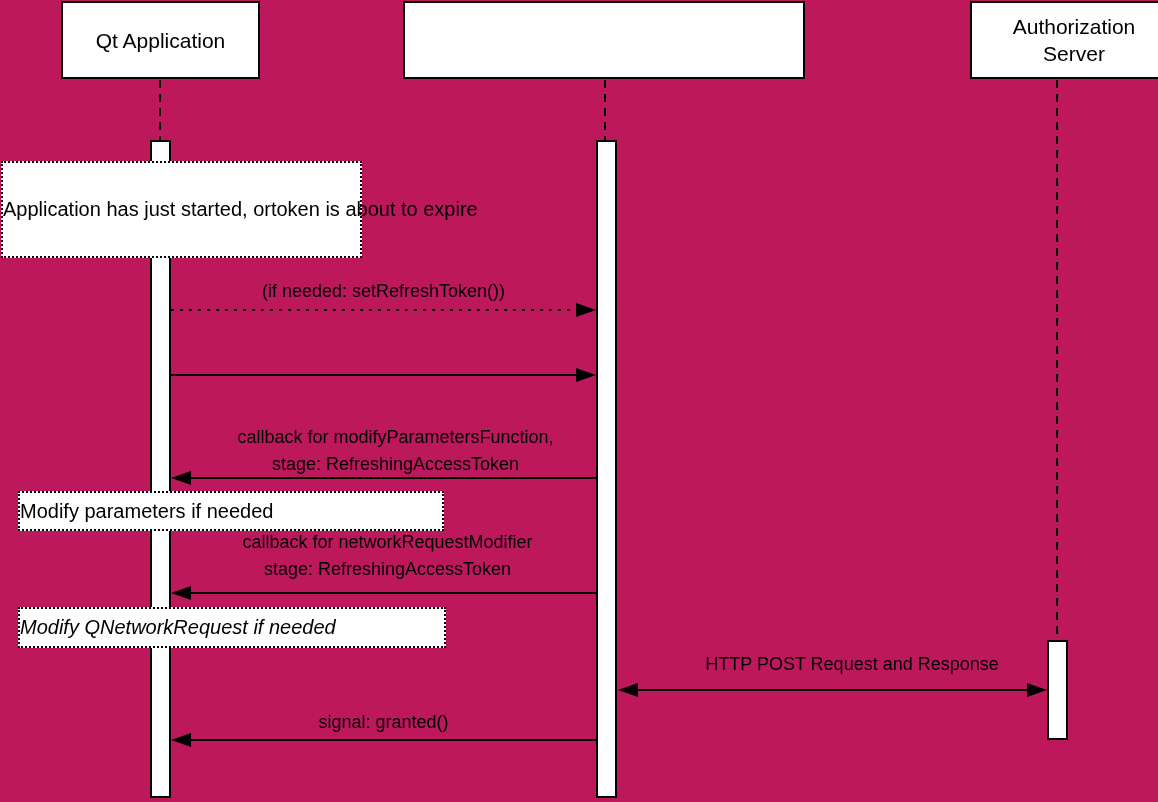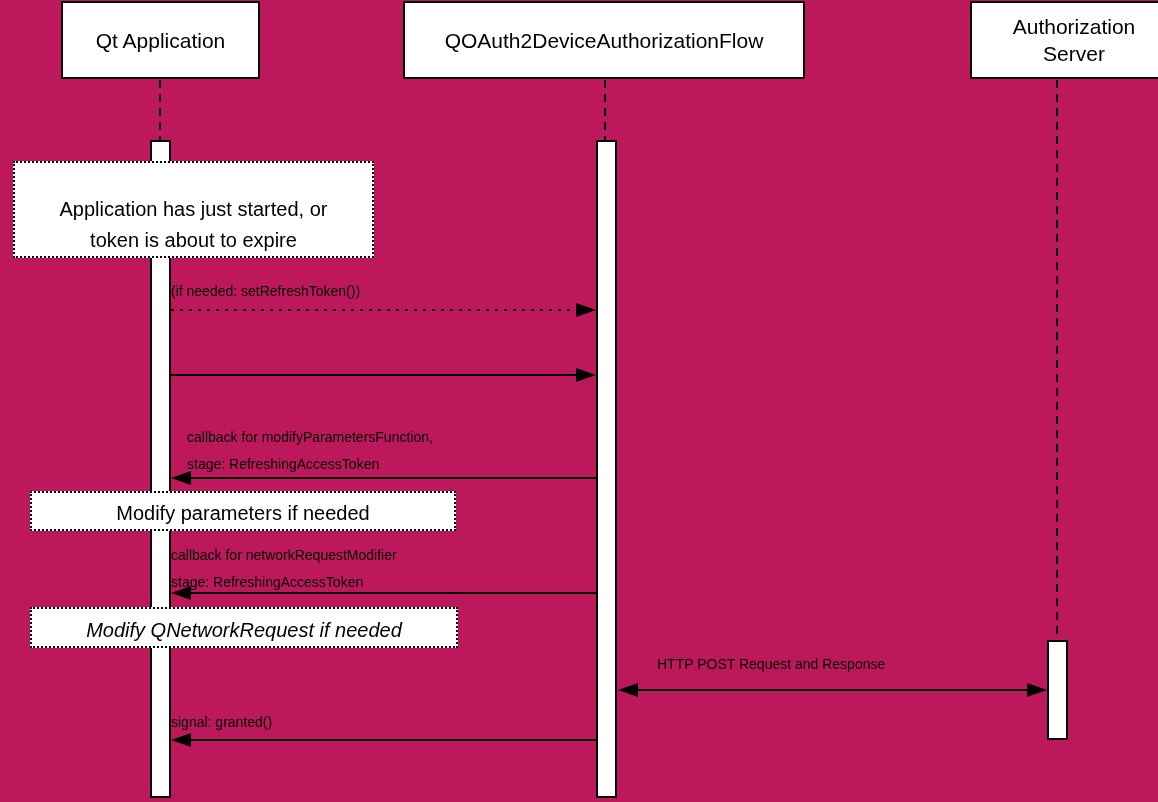--- a/index.html
+++ b/index.html
@@ -59,53 +59,52 @@
     position: absolute;
     width: 0; height: 0;
     top: 1px;
     border-top: 7px solid transparent;
     border-bottom: 7px solid transparent;
   }
   .head.right { right: 0; border-left: 20px solid #000; }
   .head.left  { left: 0;  border-right: 20px solid #000; }
   .msg-label {
     position: absolute;
-    font-size: 14px;
+    text-align: center;
+    font-size: 18px;
     line-height: 27px;
     z-index: 4;
     white-space: nowrap;
   }
   .msg-label span { display: block; }
   .note {
     position: absolute;
     border: 2px dotted #000;
     background: #fff;
     display: flex;
-    flex-direction: column;
+    flex-direction: row;
     align-items: center;
-    justify-content: flex-end;
+    justify-content: flex-start;
     text-align: center;
     font-size: 20px;
     line-height: 31px;
     z-index: 5;
     white-space: nowrap;
-    margin-left: 12px;
   }
   .note span { display: block; }
 </style>
 </head>
 <body>
 
 <div class="diagram">
 
   <div class="actor-box" style="left:61px; width:199px;">
     <span>Qt Application</span>
   </div>
   <div class="actor-box" style="left:403px; width:402px;">
-    <span>QOAuth2DeviceAuthorizationFlow</span>
   </div>
   <div class="actor-box" style="left:970px; width:200px;padding-left:8px;">
     <span>Authorization</span>
     <span>Server</span>
   </div>
 
   <div class="lifeline" style="left:159px; top:80px; height:60px;"></div>
   <div class="lifeline" style="left:604px; top:80px; height:60px;"></div>
   <div class="lifeline" style="left:1056px; top:80px; height:560px;"></div>
 
@@ -128,21 +127,21 @@
 
   <div class="msg-label" style="left:171px; top:424px; width:433px;padding-left:16px;">
     <span>callback for modifyParametersFunction,</span>
     <span>stage: RefreshingAccessToken</span>
   </div>
   <div class="arrow" style="left:171px; top:470px; width:425px;">
     <div class="arrow-line pad-left"></div>
     <div class="head left"></div>
   </div>
 
-  <div class="msg-label" style="left:171px; top:542px; width:433px;">
+  <div class="msg-label" style="left:171px; top:529px; width:433px;">
     <span>callback for networkRequestModifier</span>
     <span>stage: RefreshingAccessToken</span>
   </div>
   <div class="arrow" style="left:171px; top:585px; width:425px;">
     <div class="arrow-line pad-left"></div>
     <div class="head left"></div>
   </div>
 
   <div class="msg-label" style="left:618px; top:651px; width:429px; line-height:26px;padding-left:39px;">
     <span>HTTP POST Request and Response</span>

